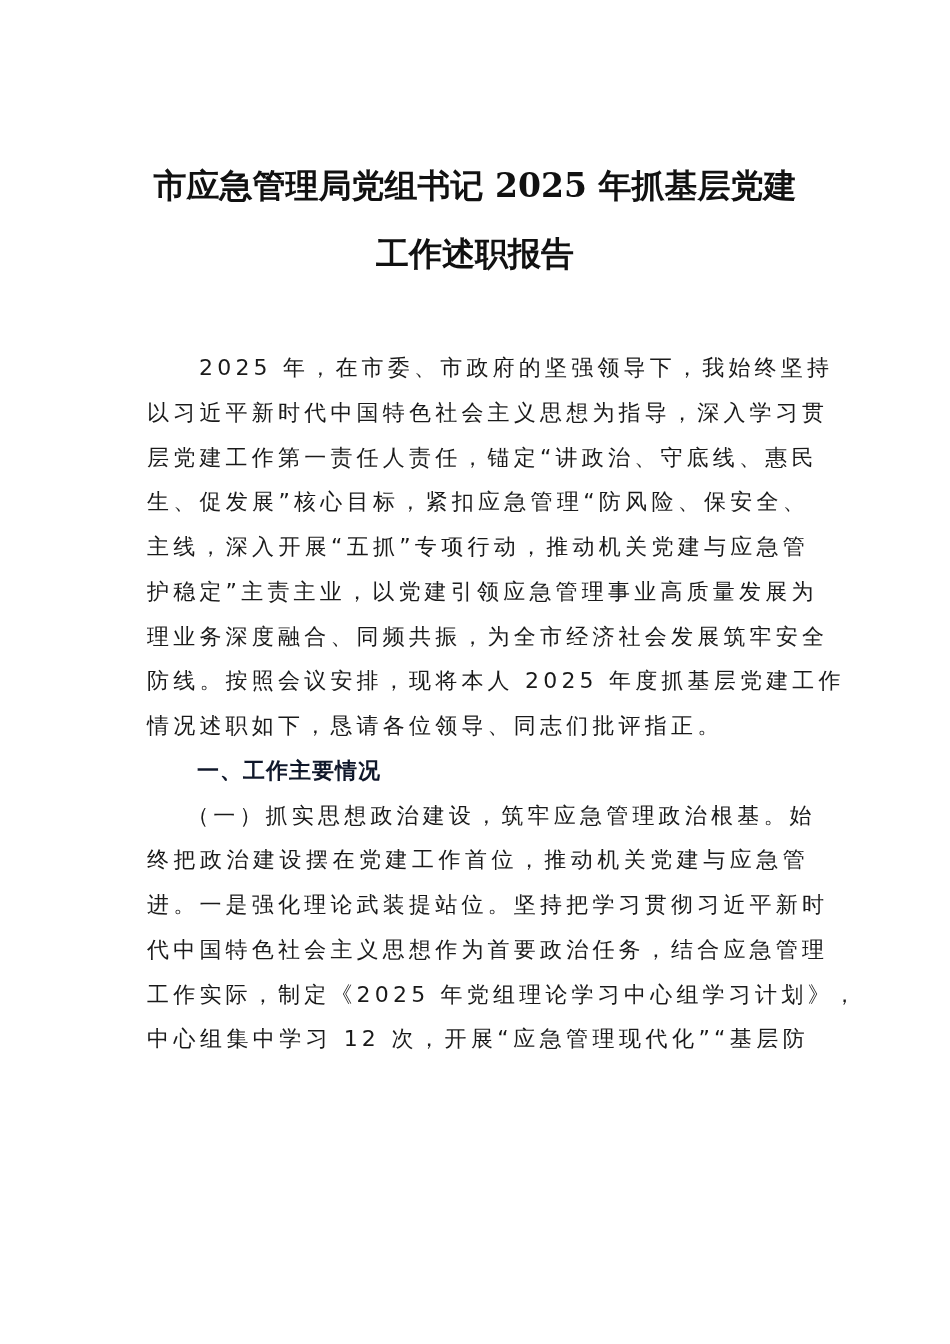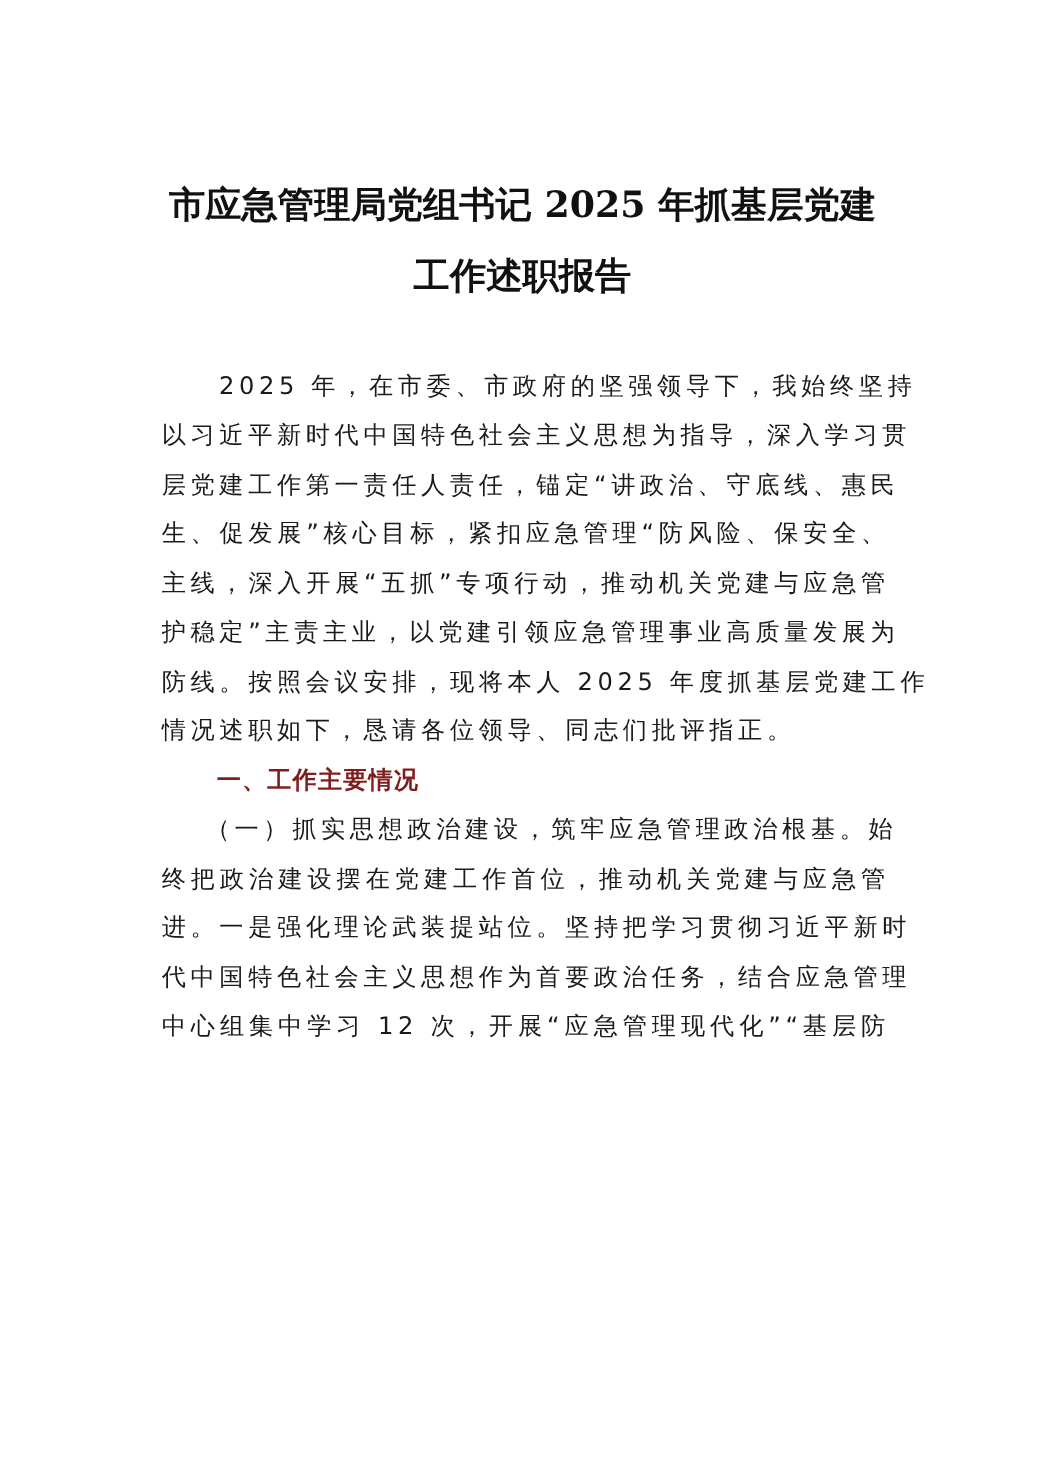--- a/index.html
+++ b/index.html
@@ -30,25 +30,25 @@
       text-align: center;
       font-family: "DejaVu Serif", "Liberation Serif", serif;
       font-weight: bold;
       font-size: 33px;
       line-height: 40px;
       color: #111111;
       letter-spacing: 0px;
       white-space: nowrap;
     }
     .title.line1 { top: 166px; }
-    .title.line2 { top: 234px; font-family: Liberation Mono, monospace; }
+    .title.line2 { top: 234px; }
     .body-text {
       position: absolute;
       left: 147px;
-      top: 330px;
+      top: 346px;
       width: 662px;
     }
     .line {
       height: 44.75px;
       line-height: 44.75px;
       font-size: 22px;
       letter-spacing: 4.2px;
       white-space: nowrap;
       color: #1a1a1a;
       text-align: justify;
@@ -61,21 +61,21 @@
       text-align-last: left;
     }
     .heading {
       height: 44.75px;
       line-height: 44.75px;
       font-size: 22px;
       font-weight: bold;
       padding-left: 50px;
       letter-spacing: 1px;
       white-space: nowrap;
-      color: #7f1d1d;
+      color: #0f172a;
       font-family: "DejaVu Sans", "Liberation Sans", sans-serif;
     }
     .line.sub {
       padding-left: 40px;
     }
   </style>
 </head>
 <body>
 
 <div class="page">
@@ -83,25 +83,27 @@
   <div class="title line1">市应急管理局党组书记 2025 年抓基层党建</div>
   <div class="title line2">工作述职报告</div>
 
   <div class="body-text">
     <div class="line first">2025 年，在市委、市政府的坚强领导下，我始终坚持</div>
     <div class="line">以习近平新时代中国特色社会主义思想为指导，深入学习贯</div>
     <div class="line">层党建工作第一责任人责任，锚定“讲政治、守底线、惠民</div>
     <div class="line">生、促发展”核心目标，紧扣应急管理“防风险、保安全、</div>
     <div class="line">主线，深入开展“五抓”专项行动，推动机关党建与应急管</div>
     <div class="line">护稳定”主责主业，以党建引领应急管理事业高质量发展为</div>
+    <div class="line">理业务深度融合、同频共振，为全市经济社会发展筑牢安全</div>
     <div class="line">防线。按照会议安排，现将本人 2025 年度抓基层党建工作</div>
     <div class="line last">情况述职如下，恳请各位领导、同志们批评指正。</div>
 
     <div class="heading">一、工作主要情况</div>
 
     <div class="line sub">（一）抓实思想政治建设，筑牢应急管理政治根基。始</div>
     <div class="line">终把政治建设摆在党建工作首位，推动机关党建与应急管</div>
     <div class="line">进。一是强化理论武装提站位。坚持把学习贯彻习近平新时</div>
     <div class="line">代中国特色社会主义思想作为首要政治任务，结合应急管理</div>
+    <div class="line">工作实际，制定《2025 年党组理论学习中心组学习计划》，</div>
     <div class="line">中心组集中学习 12 次，开展“应急管理现代化”“基层防</div>
   </div>
 
 </div>
 
 </body></html>

